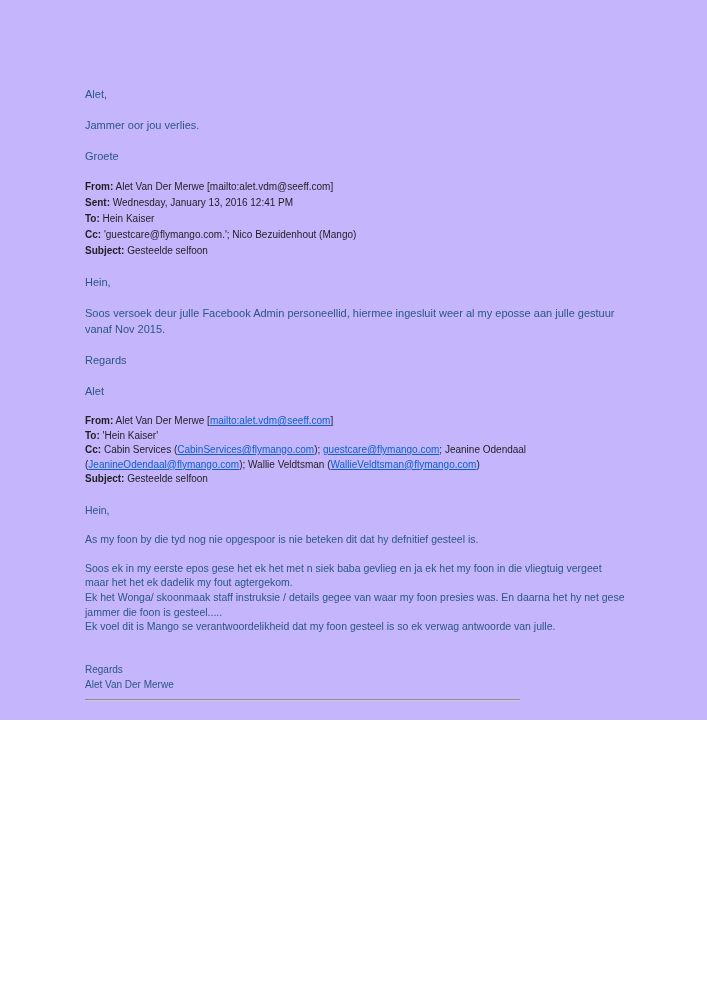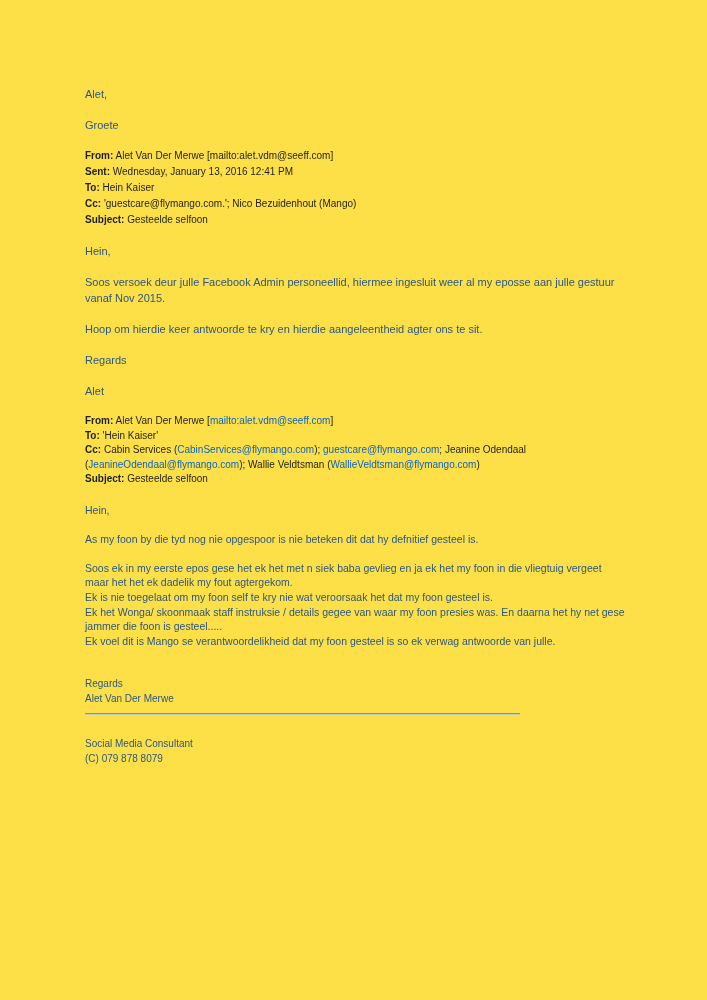--- a/index.html
+++ b/index.html
@@ -4,35 +4,35 @@
 <style>
   html, body { margin: 0; padding: 0; }
   body {
     width: 707px; height: 1000px;
     background: #ffffff;
     font-family: "Liberation Sans", "DejaVu Sans", sans-serif;
     -webkit-font-smoothing: antialiased;
   }
   .page {
     position: relative;
-    width: 707px; height: 1000px;
-    background: #fde047;
+    width: 707px; height: 720px;
+    background: #c4b5fd;
     overflow: hidden;
     box-sizing: border-box;
     padding: 86px 82px 0 85px;
   }
   
   .msg-blue { color: #2b5783; font-size: 11px; line-height: 16px; }
   .msg-blue p { margin: 0 0 15px 0; }
   
   .hdr { color: #1f1f1f; font-size: 10px; line-height: 16px; margin: 0 0 15px 0; }
   .hdr p { margin: 0; }
   .hdr .lbl { font-weight: bold; }
   .hdr2 { line-height: 14.5px; margin-top: 8px; margin-bottom: 16px; }
-  a.mlink { color: #0b63c5; cursor: pointer; }
+  a.mlink { color: #0b63c5; text-decoration: underline; cursor: pointer; }
   
   .msg-small { color: #2b5783; font-size: 10.5px; line-height: 14.6px; }
   .msg-small p { margin: 0; }
   .msg-small p.gap { margin-bottom: 14.6px; }
   
   .sig { color: #2b5783; font-size: 10px; line-height: 15px; margin-top: 28px; }
   .sig p { margin: 0; }
   .sig .strong { font-weight: normal; }
   .sig-divider {
     width: 435px; height: 0;
@@ -42,51 +42,50 @@
   }
   .sig-block2 { margin-top: 0; }
 </style>
 </head>
 <body>
 
 <div class="page">
 
   <section class="msg-blue">
     <p>Alet,</p>
+    <p>Jammer oor jou verlies.</p>
     <p>Groete</p>
   </section>
 
   <section class="hdr">
     <p><span class="lbl">From:</span><span> Alet Van Der Merwe [mailto:alet.vdm@seeff.com]</span></p>
     <p><span class="lbl">Sent:</span><span> Wednesday, January 13, 2016 12:41 PM</span></p>
     <p><span class="lbl">To:</span><span> Hein Kaiser</span></p>
     <p><span class="lbl">Cc:</span><span> 'guestcare@flymango.com.'; Nico Bezuidenhout (Mango)</span></p>
     <p><span class="lbl">Subject:</span><span> Gesteelde selfoon</span></p>
   </section>
 
   <section class="msg-blue">
     <p>Hein,</p>
     <p>Soos versoek deur julle Facebook Admin personeellid, hiermee ingesluit weer al my eposse aan julle gestuur vanaf Nov 2015.</p>
-    <p>Hoop om hierdie keer antwoorde te kry en hierdie aangeleentheid agter ons te sit.</p>
     <p>Regards</p>
     <p>Alet</p>
   </section>
 
   <section class="hdr hdr2">
     <p><span class="lbl">From:</span><span> Alet Van Der Merwe [</span><a class="mlink">mailto:alet.vdm@seeff.com</a><span>]</span></p>
     <p><span class="lbl">To:</span><span> 'Hein Kaiser'</span></p>
     <p><span class="lbl">Cc:</span><span> Cabin Services (</span><a class="mlink">CabinServices@flymango.com</a><span>); </span><a class="mlink">guestcare@flymango.com</a><span>; Jeanine Odendaal (</span><a class="mlink">JeanineOdendaal@flymango.com</a><span>); Wallie Veldtsman (</span><a class="mlink">WallieVeldtsman@flymango.com</a><span>)</span></p>
     <p><span class="lbl">Subject:</span><span> Gesteelde selfoon</span></p>
   </section>
 
   <section class="msg-small">
     <p class="gap">Hein,</p>
     <p class="gap">As my foon by die tyd nog nie opgespoor is nie beteken dit dat hy defnitief gesteel is.</p>
     <p>Soos ek in my eerste epos gese het ek het met n siek baba gevlieg en ja ek het my foon in die vliegtuig vergeet maar het het ek dadelik my fout agtergekom.</p>
-    <p>Ek is nie toegelaat om my foon self te kry nie wat veroorsaak het dat my foon gesteel is.</p>
     <p>Ek het Wonga/ skoonmaak staff instruksie / details gegee van waar my foon presies was. En daarna het hy net gese jammer die foon is gesteel.....</p>
     <p>Ek voel dit is Mango se verantwoordelikheid dat my foon gesteel is so ek verwag antwoorde van julle.</p>
   </section>
 
   <section class="sig">
     <p>Regards</p>
     <p class="strong">Alet Van Der Merwe</p>
     <div class="sig-divider"></div>
     <p class="strong sig-block2">Social Media Consultant</p>
     <p>(C) 079 878 8079</p>

